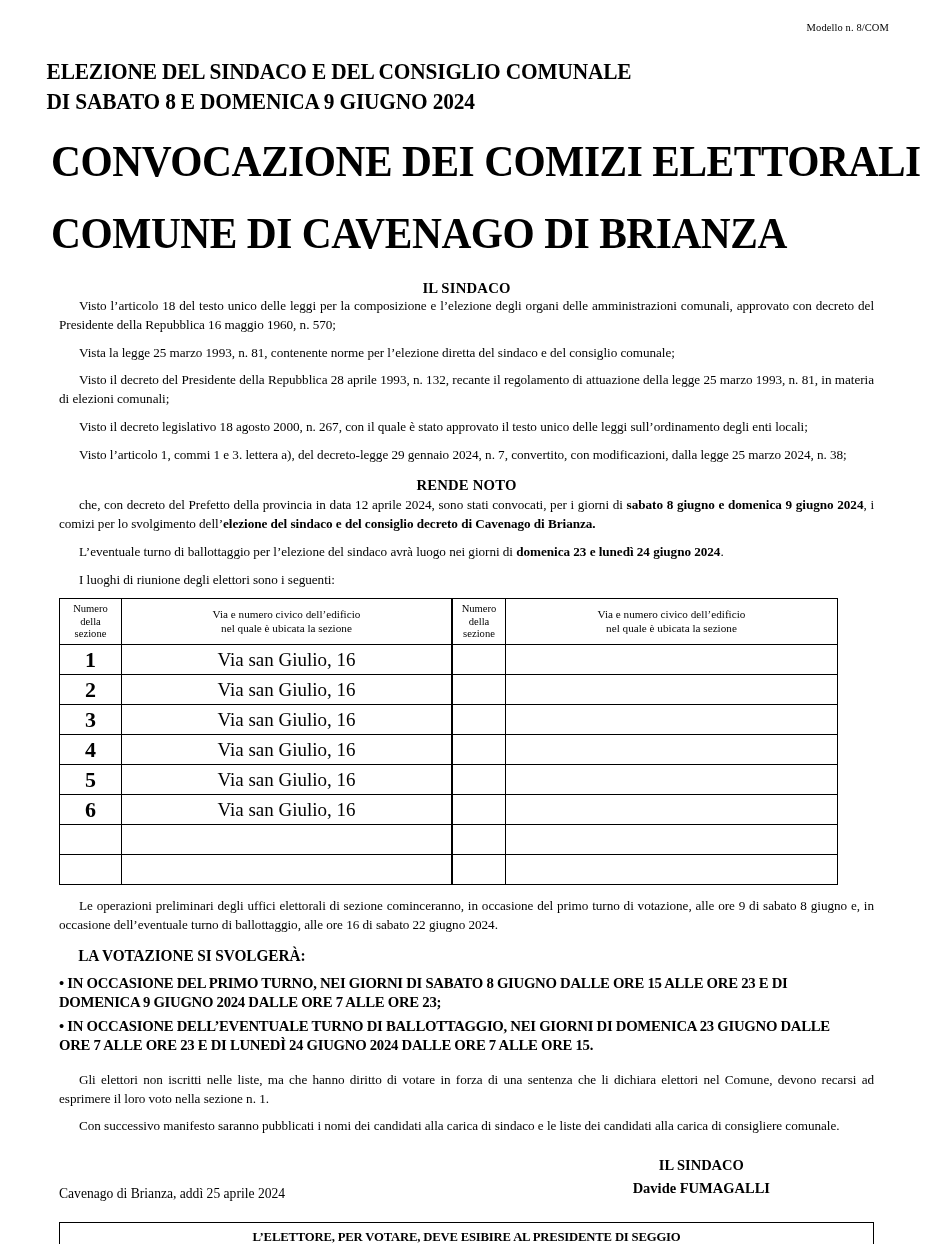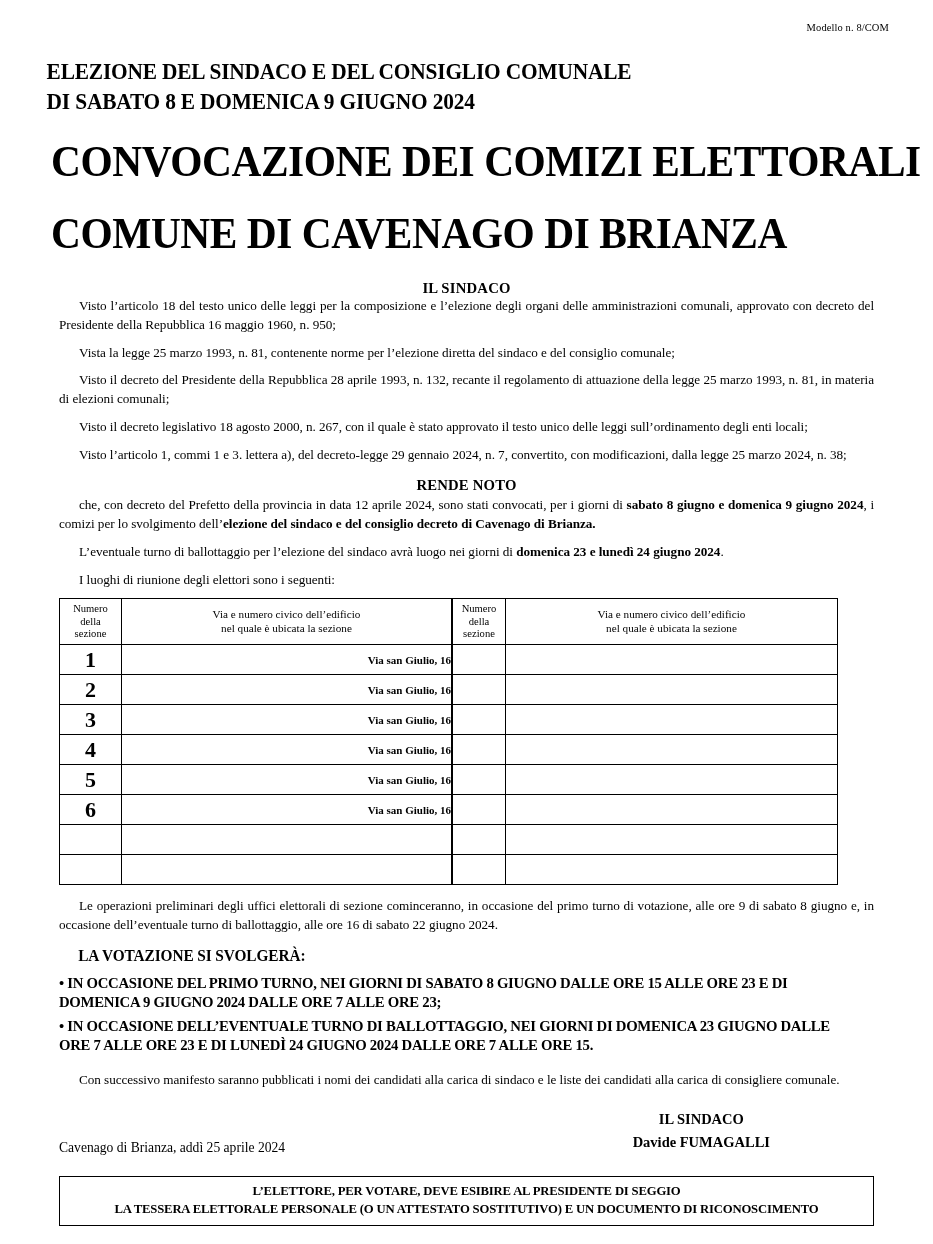--- a/index.html
+++ b/index.html
@@ -115,23 +115,23 @@
   }
   .th-inner.addr { font-size: 11.2px; line-height: 1.2; }
   td.num-cell {
     text-align: center;
     font-weight: bold;
     font-size: 22px;
     height: 29px;
     line-height: 1;
   }
   td.addr-cell {
-    text-align: right;
-    font-weight: bold;
-    font-size: 11px;
+    text-align: center;
+    font-weight: normal;
+    font-size: 19px;
     height: 29px;
   }
   td.empty-cell { height: 29px; }
 
   
   .votazione-head {
     font-weight: bold;
     font-size: 16px;
     margin: 12px 0 8px 0;
     text-indent: 20px;
@@ -199,21 +199,21 @@
     <div class="title-line">ELEZIONE DEL SINDACO E DEL CONSIGLIO COMUNALE</div>
     <div class="title-line">DI SABATO 8 E DOMENICA 9 GIUGNO 2024</div>
     <div class="display-1">CONVOCAZIONE DEI COMIZI ELETTORALI</div>
     <div class="display-2">COMUNE DI CAVENAGO DI BRIANZA</div>
   </div>
 
   <div class="section-head sh-sindaco">IL SINDACO</div>
 
   <div class="body-wrap">
 
-    <p class="para">Visto l’articolo 18 del testo unico delle leggi per la composizione e l’elezione degli organi delle amministrazioni comunali, approvato con decreto del Presidente della Repubblica 16 maggio 1960, n. 950;</p>
+    <p class="para">Visto l’articolo 18 del testo unico delle leggi per la composizione e l’elezione degli organi delle amministrazioni comunali, approvato con decreto del Presidente della Repubblica 16 maggio 1960, n. 570;</p>
     <p class="para">Vista la legge 25 marzo 1993, n. 81, contenente norme per l’elezione diretta del sindaco e del consiglio comunale;</p>
     <p class="para">Visto il decreto del Presidente della Repubblica 28 aprile 1993, n. 132, recante il regolamento di attuazione della legge 25 marzo 1993, n. 81, in materia di elezioni comunali;</p>
     <p class="para">Visto il decreto legislativo 18 agosto 2000, n. 267, con il quale è stato approvato il testo unico delle leggi sull’ordinamento degli enti locali;</p>
     <p class="para">Visto l’articolo 1, commi 1 e 3. lettera a), del decreto-legge 29 gennaio 2024, n. 7, convertito, con modificazioni, dalla legge 25 marzo 2024, n. 38;</p>
 
     <div class="section-head sh-rende">RENDE NOTO</div>
 
     <p class="para"><span>che, con decreto del Prefetto della provincia in data 12 aprile 2024, sono stati convocati, per i giorni di </span><b>sabato 8 giugno e domenica 9 giugno 2024</b><span>, i comizi per lo svolgimento dell’</span><b>elezione del sindaco e del consiglio decreto di Cavenago di Brianza.</b></p>
 
     <p class="para"><span>L’eventuale turno di ballottaggio per l’elezione del sindaco avrà luogo nei giorni di </span><b>domenica 23 e lunedì 24 giugno 2024</b><span>.</span></p>
@@ -334,20 +334,21 @@
 
     <p class="para">Le operazioni preliminari degli uffici elettorali di sezione cominceranno, in occasione del primo turno di votazione, alle ore 9 di sabato 8 giugno e, in occasione dell’eventuale turno di ballottaggio, alle ore 16 di sabato 22 giugno 2024.</p>
 
     <div class="votazione-head">LA VOTAZIONE SI SVOLGERÀ:</div>
 
     <p class="bullet">• IN OCCASIONE DEL PRIMO TURNO, NEI GIORNI DI SABATO 8 GIUGNO DALLE ORE 15 ALLE ORE 23 E DI DOMENICA 9 GIUGNO 2024 DALLE ORE 7 ALLE ORE 23;</p>
     <p class="bullet">• IN OCCASIONE DELL’EVENTUALE TURNO DI BALLOTTAGGIO, NEI GIORNI DI DOMENICA 23 GIUGNO DALLE ORE 7 ALLE ORE 23 E DI LUNEDÌ 24 GIUGNO 2024 DALLE ORE 7 ALLE ORE 15.</p>
 
     <div class="gap-after-bullets"></div>
 
+    <p class="para">Gli elettori non iscritti nelle liste, ma che hanno diritto di votare in forza di una sentenza che li dichiara elettori nel Comune, devono recarsi ad esprimere il loro voto nella sezione n. 1.</p>
     <p class="para">Con successivo manifesto saranno pubblicati i nomi dei candidati alla carica di sindaco e le liste dei candidati alla carica di consigliere comunale.</p>
 
     <div class="sign-area">
       <div class="sign-right">
         <div>IL SINDACO</div>
         <div>Davide FUMAGALLI</div>
       </div>
       <div class="sign-left">Cavenago di Brianza, addì 25 aprile 2024</div>
     </div>
 

